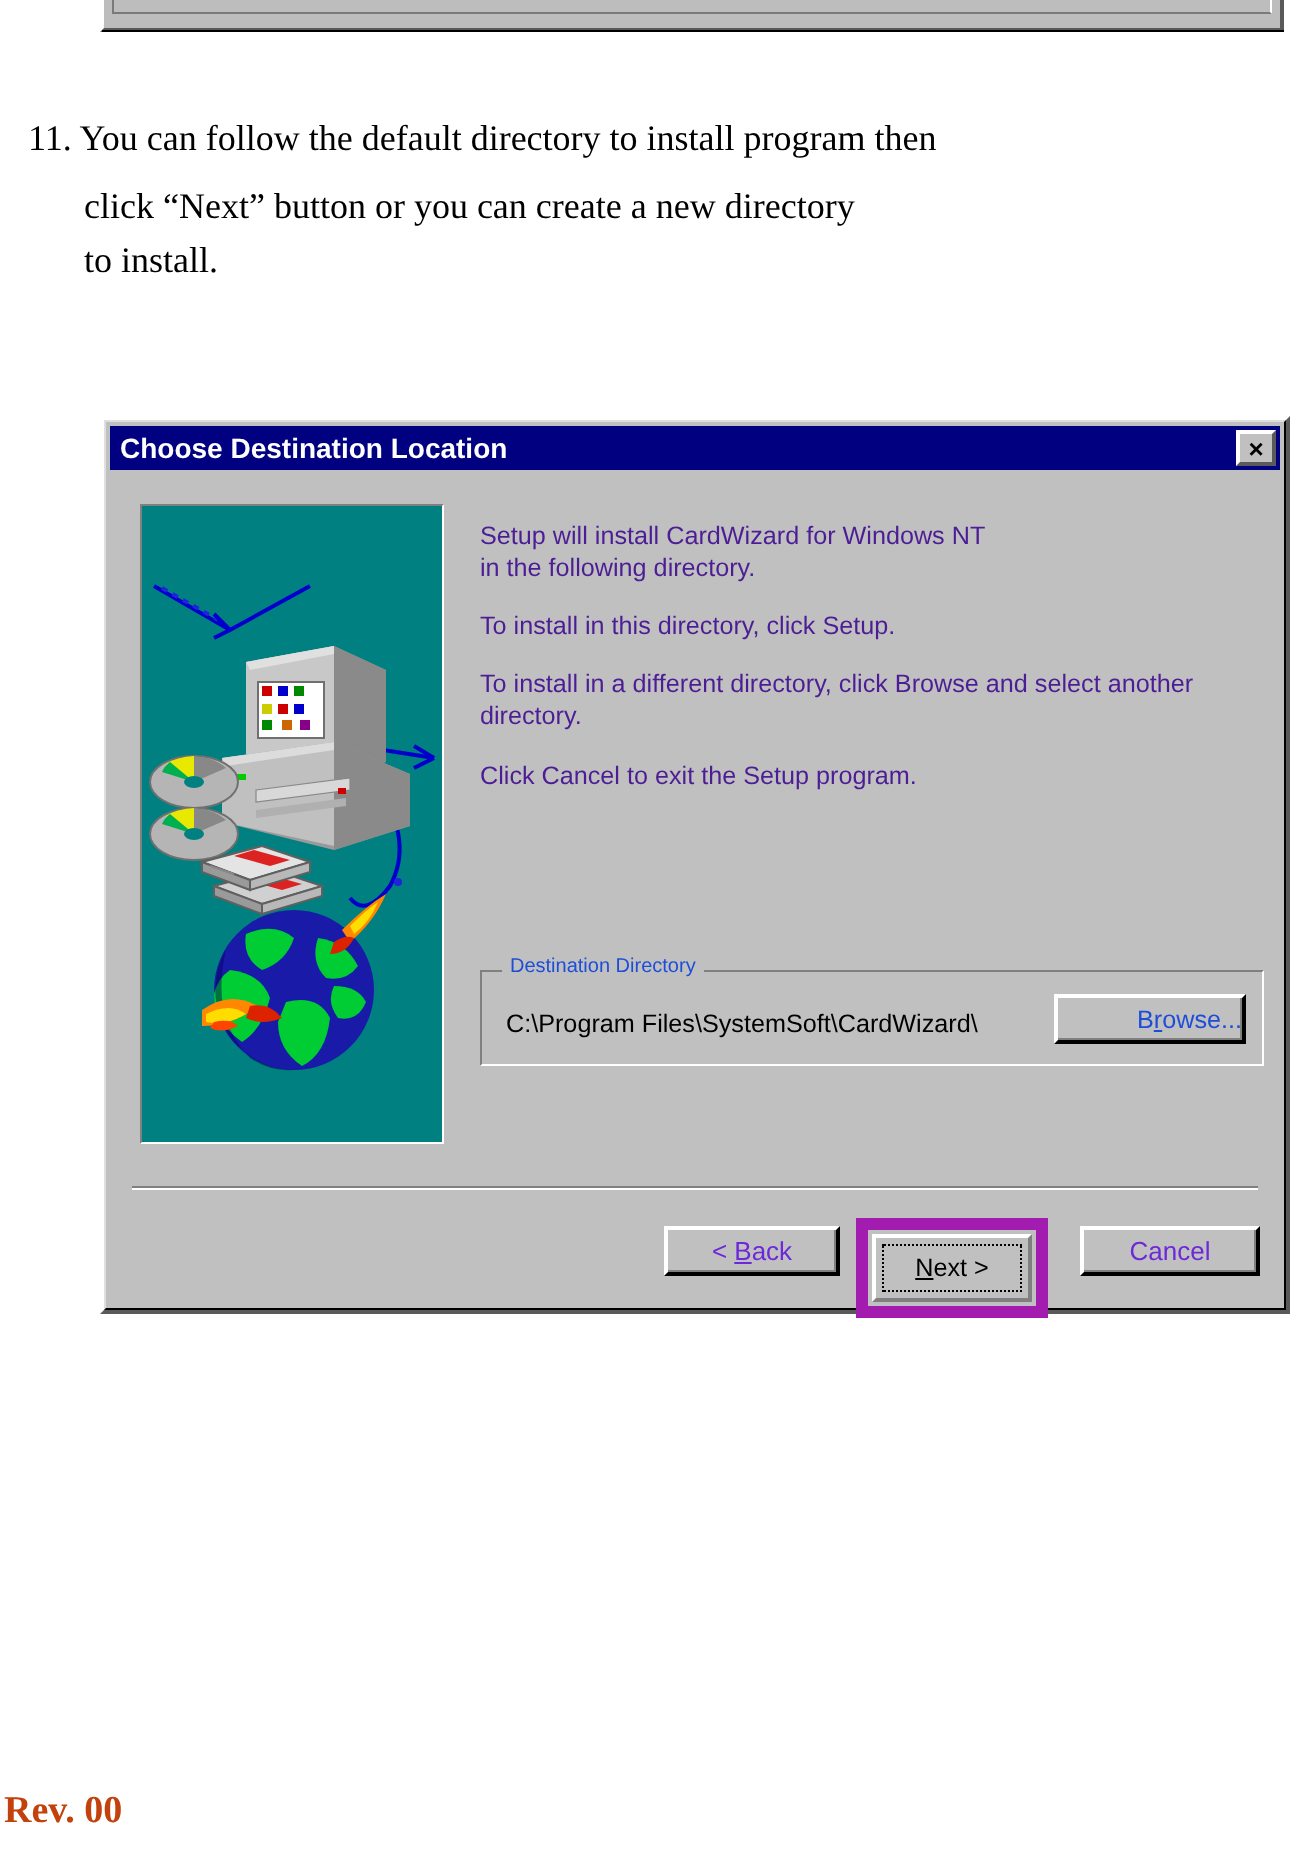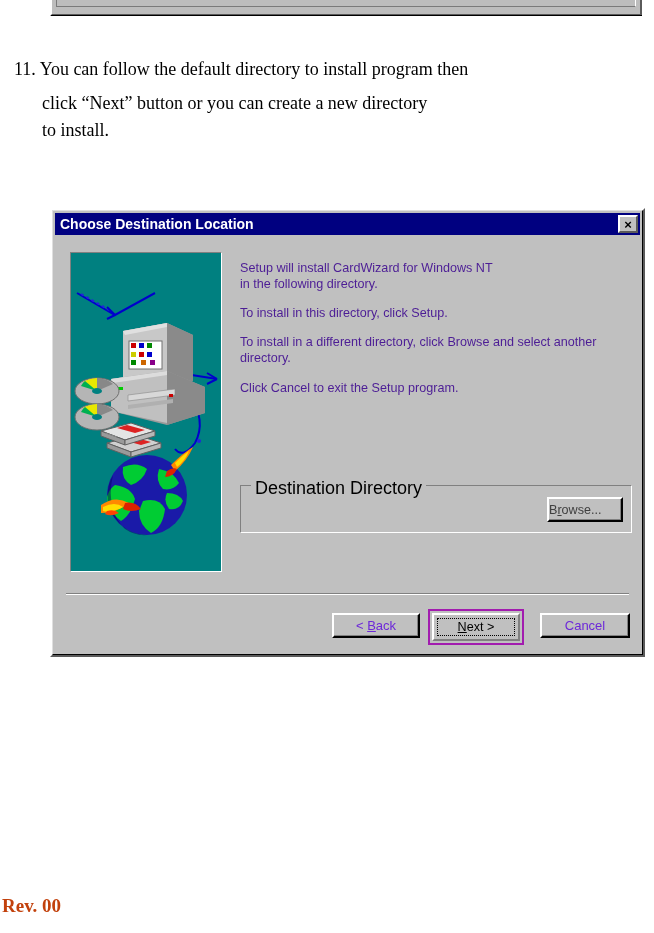--- a/index.html
+++ b/index.html
@@ -138,38 +138,38 @@
     position:absolute;left:188px;top:275px;width:392px;height:48px;
     border:1px solid #808080;
     border-right-color:#ffffff;
     border-bottom-color:#ffffff;
     box-sizing:border-box;
   }
   #dest-group .gb-legend{
     position:absolute;left:10px;top:-8px;
     background:#c0c0c0;
     padding:0 4px;
-    font-size:18px;color:#000000;
+    font-size:10px;color:#1d4ed8;
     white-space:nowrap;
   }
   #dest-path{
     position:absolute;left:12px;top:19px;
     font-size:12.6px;color:#000;white-space:nowrap;
   }
   #browse-btn{
     position:absolute;right:8px;top:11px;
-    width:76px;height:25px;
+    width:96px;height:25px;
     background:#c0c0c0;
     border-top:2px solid #ffffff;
     border-left:2px solid #ffffff;
     border-right:2px solid #000000;
     border-bottom:2px solid #000000;
     box-sizing:border-box;
-    display:flex;align-items:center;justify-content:flex-start;
-    font-size:12.6px;color:#404040;
+    display:flex;align-items:center;justify-content:flex-end;
+    font-size:12.6px;color:#1d4ed8;
   }
   #browse-btn .inner-bevel{
     position:absolute;left:0;top:0;right:0;bottom:0;
     border-right:1px solid #808080;
     border-bottom:1px solid #808080;
     box-sizing:border-box;pointer-events:none;
   }
   .ul{text-decoration:underline;}
 
   
@@ -198,22 +198,22 @@
     font-family:"Liberation Sans", sans-serif;
   }
   .w95btn .inner-bevel{
     position:absolute;left:0;top:0;right:0;bottom:0;
     border-right:1px solid #808080;
     border-bottom:1px solid #808080;
     box-sizing:border-box;pointer-events:none;
   }
   #back-btn{left:280px;width:88px;}
   #next-default{
-    position:absolute;left:376px;top:0px;width:96px;height:36px;
-    border:2px solid #a21caf;
+    position:absolute;left:376px;top:0px;width:96px;height:50px;
+    border:6px solid #a21caf;
     box-sizing:border-box;
     background:#c0c0c0;
   }
   #next-btn{
     position:absolute;left:2px;top:2px;right:2px;bottom:2px;
     background:#c0c0c0;
     border-top:2px solid #ffffff;
     border-left:2px solid #ffffff;
     border-right:2px solid #808080;
     border-bottom:2px solid #808080;
@@ -367,20 +367,21 @@
       <span>To install in a different directory, click Browse and select another</span><br>
       <span>directory.</span>
     </p>
     <p>
       <span>Click Cancel to exit the Setup program.</span>
     </p>
   </div>
 
   <div id="dest-group">
     <span class="gb-legend">Destination Directory</span>
+    <span id="dest-path">C:\Program Files\SystemSoft\CardWizard\</span>
     <div id="browse-btn">
       <div class="inner-bevel"></div>
       <span><span>B</span><span class="ul">r</span><span>owse...</span></span>
     </div>
   </div>
 
   <div id="separator"></div>
 
   <div id="btn-row">
     <div id="back-btn" class="w95btn">

